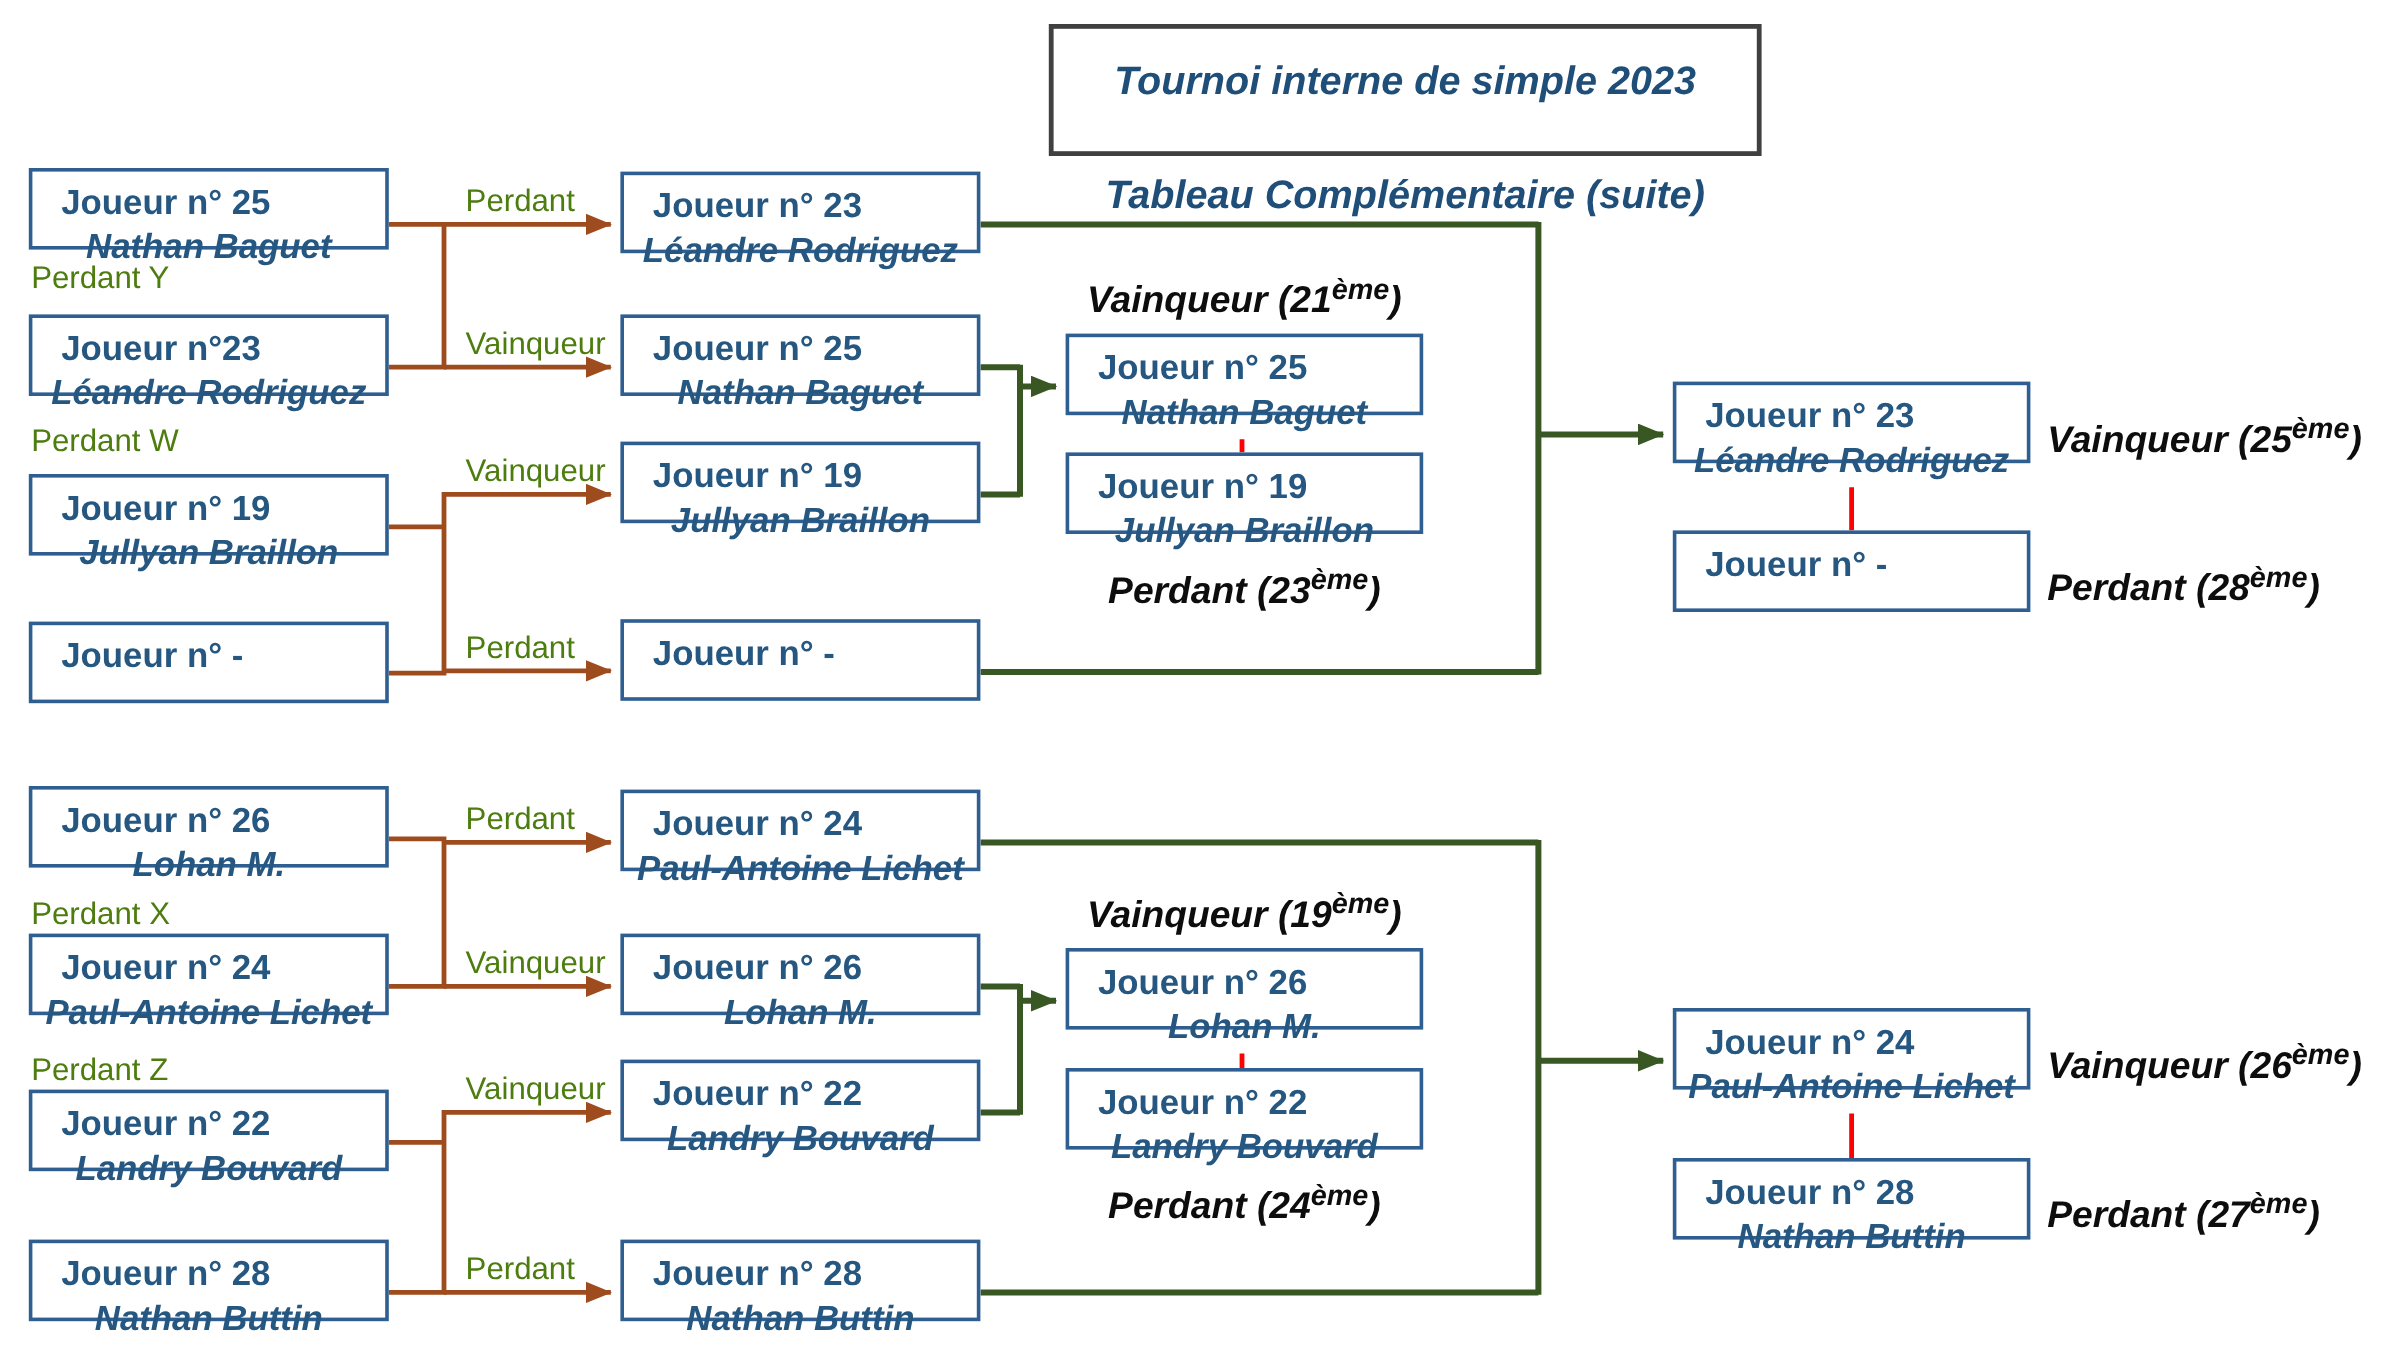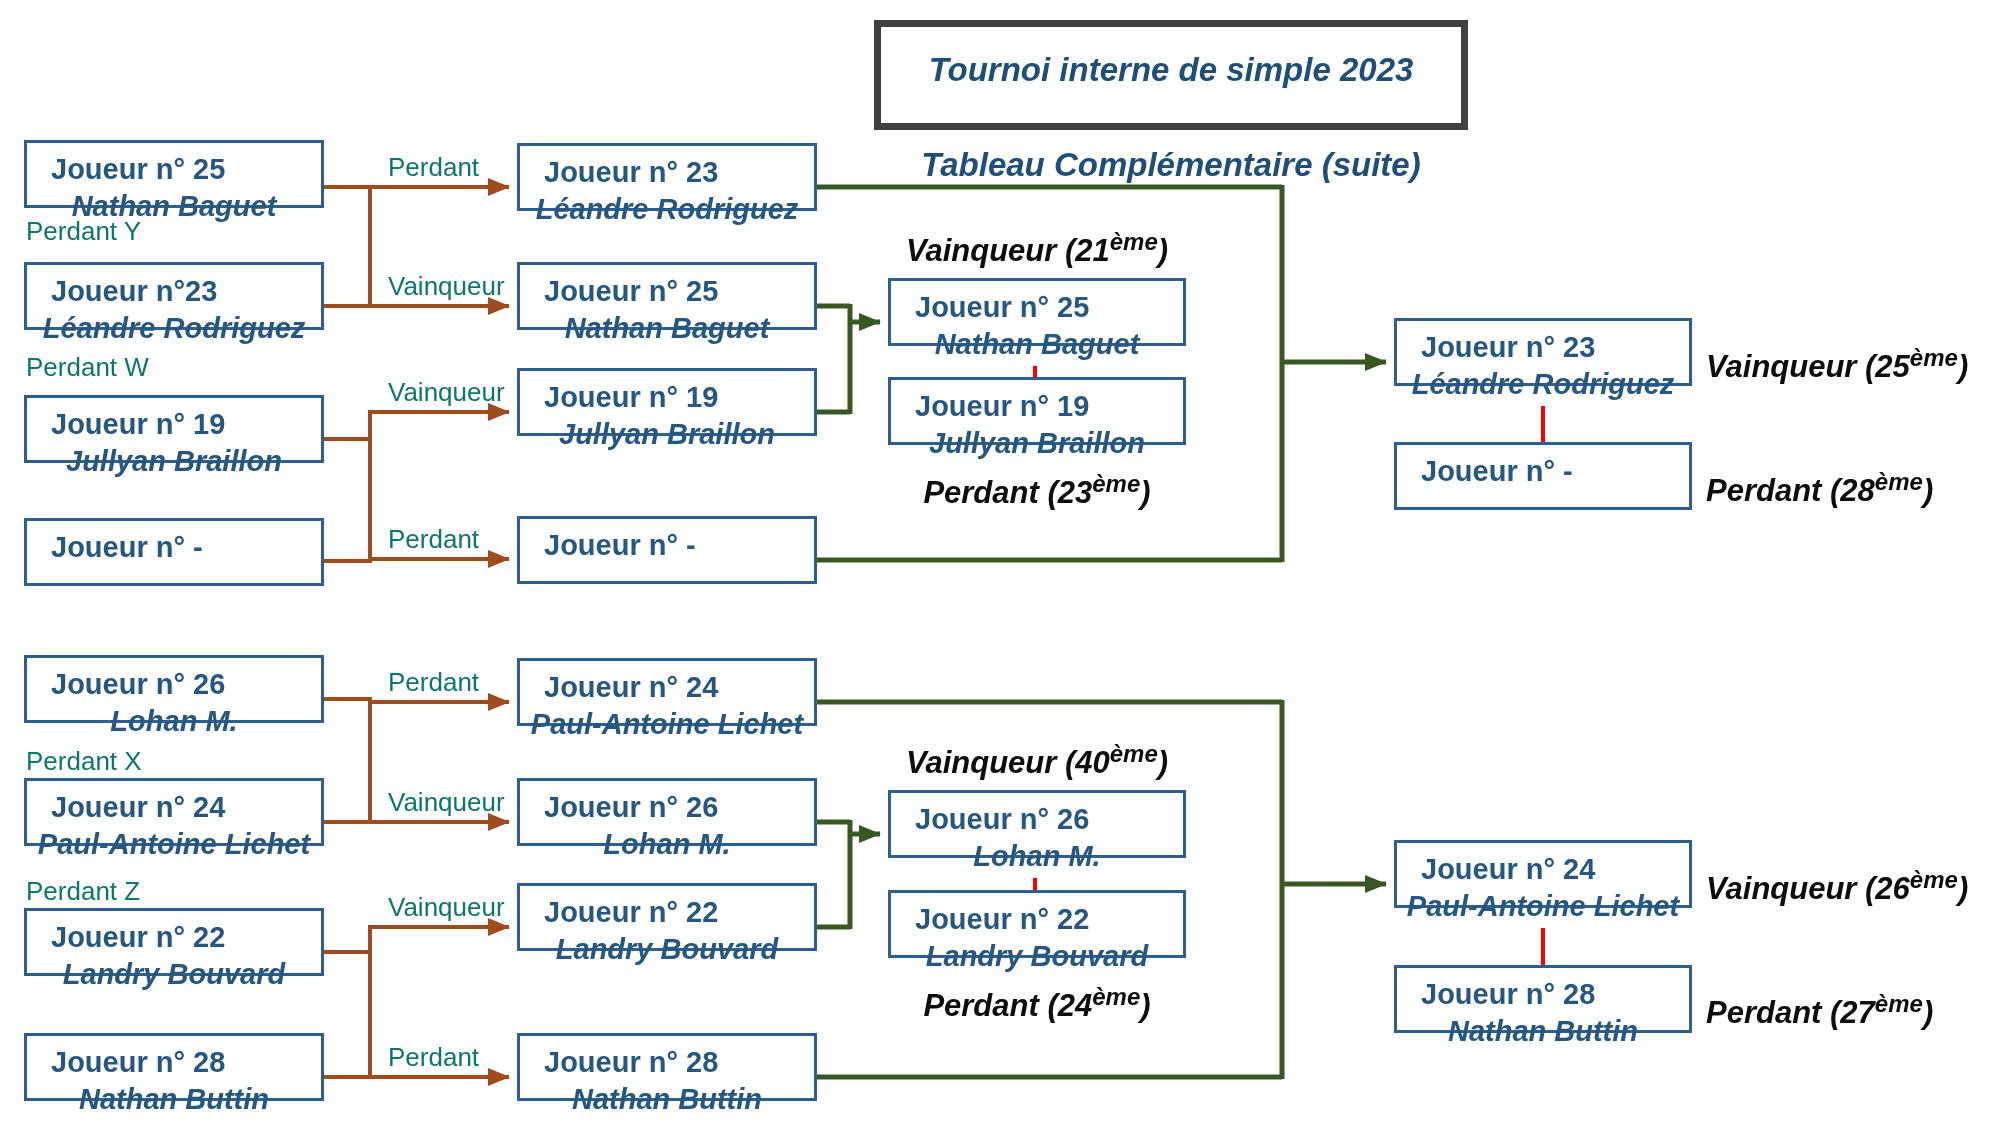--- a/index.html
+++ b/index.html
@@ -14,31 +14,31 @@
   .pbox{
     position:absolute;width:300px;height:68px;
     background:#ffffff;border:3px solid #2F5E91;box-sizing:border-box;
     color:#255781;font-weight:bold;font-size:29px;line-height:37px;
   }
   .pbox .l1{padding:8px 0 0 24px;white-space:nowrap;}
   .pbox .l2{text-align:center;white-space:nowrap;font-style:italic;}
 
   .titlebox{
     position:absolute;left:874px;top:20px;width:594px;height:110px;
-    border:7px solid #404040;box-sizing:border-box;background:#ffffff;
+    border:4px solid #404040;box-sizing:border-box;background:#ffffff;
   }
   .titlebox .t1,.titlebox .t2{
     position:absolute;left:0;width:100%;text-align:center;
     color:#1F4E79;font-weight:bold;font-style:italic;font-size:33px;white-space:nowrap;
   }
   .titlebox .t1{top:24px;}
   .titlebox .t2{top:82px;margin-top:37px;}
 
   .brown-label{
-    position:absolute;color:#0f766e;font-size:26px;white-space:nowrap;
+    position:absolute;color:#4d7c0f;font-size:26px;white-space:nowrap;
   }
   .rank-label{
     position:absolute;color:#0D0D0D;font-weight:bold;font-style:italic;
     font-size:31px;white-space:nowrap;
   }
   .rank-label sup{font-size:24px;font-style:italic;}
   .rank-center{width:358px;text-align:center;}
 </style>
 </head>
 <body>
@@ -191,21 +191,21 @@
   <div class="pbox" style="left:517px;top:883px">
     <div class="l1">Joueur n° 22</div>
     <div class="l2">Landry Bouvard</div>
   </div>
   <div class="pbox" style="left:517px;top:1033px">
     <div class="l1">Joueur n° 28</div>
     <div class="l2">Nathan Buttin</div>
   </div>
 
   <div class="rank-label rank-center" style="left:858px;top:740px">
-    <span>Vainqueur (40</span><sup>ème</sup><span>)</span>
+    <span>Vainqueur (19</span><sup>ème</sup><span>)</span>
   </div>
   <div class="pbox" style="left:888px;top:790px;width:298px">
     <div class="l1">Joueur n° 26</div>
     <div class="l2">Lohan M.</div>
   </div>
   <div class="pbox" style="left:888px;top:890px;width:298px">
     <div class="l1">Joueur n° 22</div>
     <div class="l2">Landry Bouvard</div>
   </div>
   <div class="rank-label rank-center" style="left:858px;top:983px">

